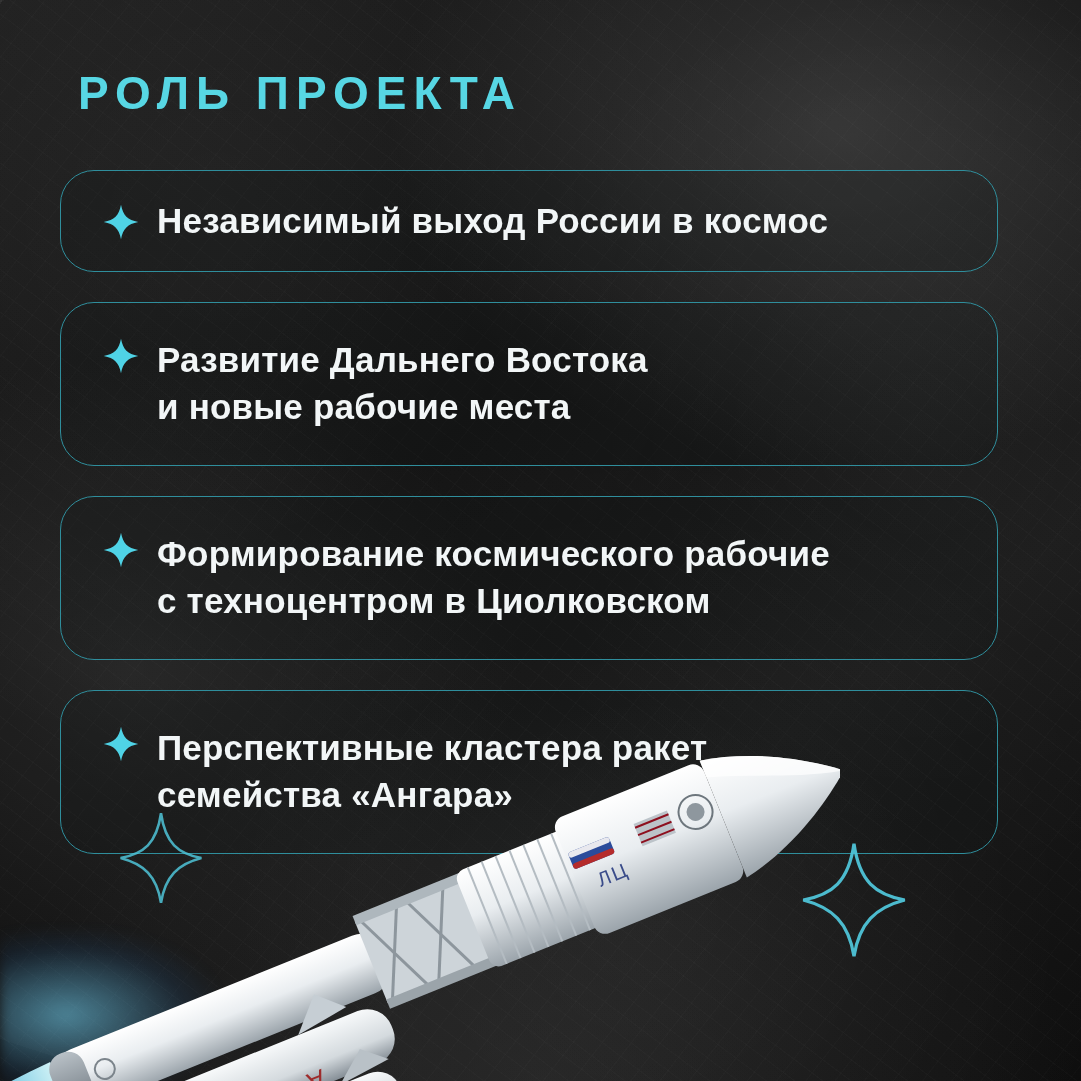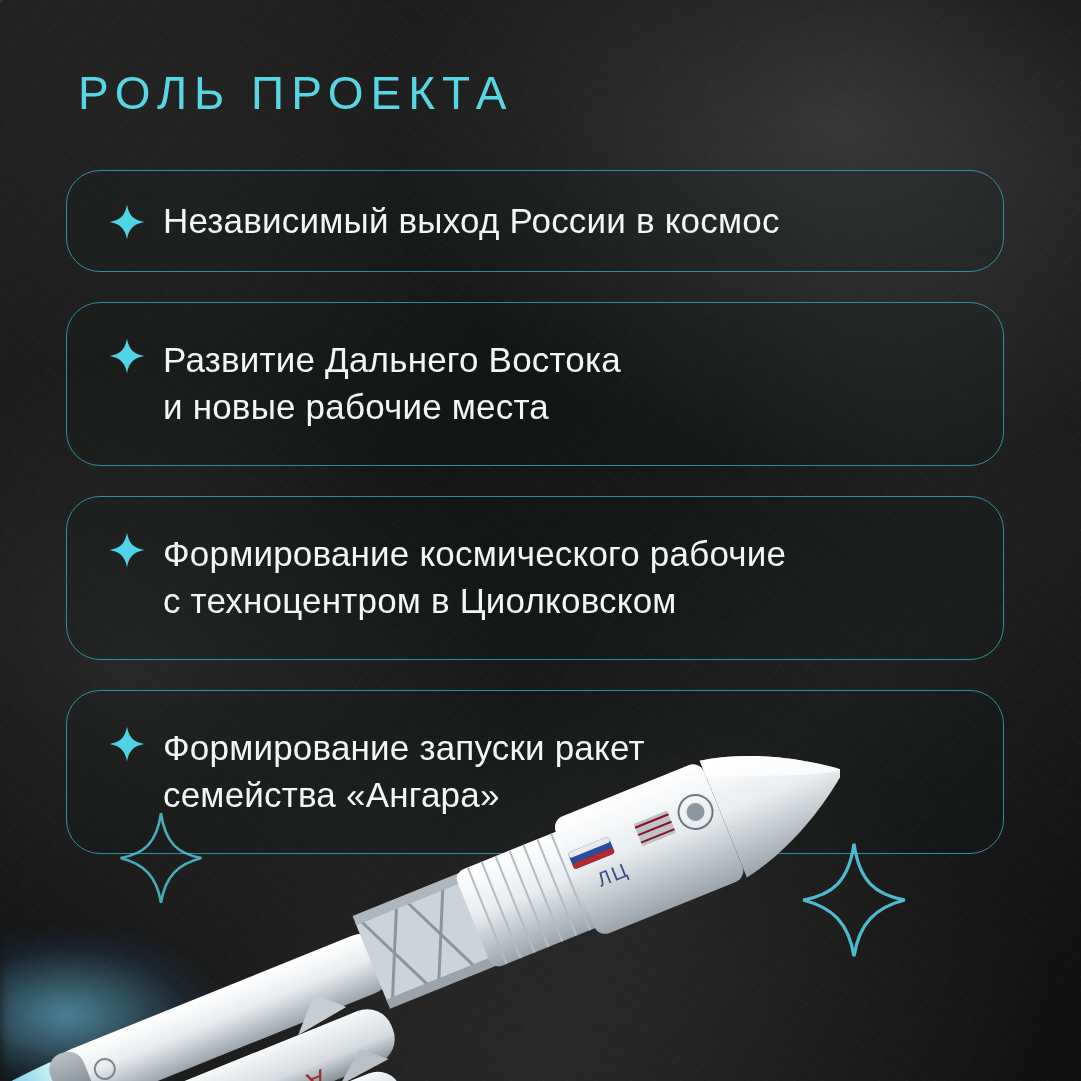--- a/index.html
+++ b/index.html
@@ -53,32 +53,33 @@
       repeating-linear-gradient(95deg, rgba(0,0,0,0.25) 0 3px, rgba(0,0,0,0) 3px 31px);
     mix-blend-mode: screen;
     filter: blur(.3px);
   }
 
   .title {
     position: absolute;
     left: 78px;
     top: 66px;
     font-size: 46px;
-    font-weight: normal;
+    font-weight: bold;
     letter-spacing: 7px;
     color: #57d7e4;
     text-transform: uppercase;
     white-space: nowrap;
   }
 
   .cards {
     position: absolute;
-    left: 66px;
+    left: 60px;
     top: 170px;
     width: 938px;
+    font-weight: bold;
   }
 
   .card {
     position: relative;
     box-sizing: border-box;
     border: 1.6px solid #2f8e9c;
     border-radius: 34px;
     background: rgba(10,18,20,0.12);
     display: flex;
     align-items: center;
@@ -177,21 +178,21 @@
       <span class="card-text">Формирование космического рабочие
 с техноцентром в Циолковском</span>
     </div>
 
     <div class="card h2">
       <span class="bullet">
         <svg viewBox="0 0 100 100" width="36" height="36" aria-hidden="true">
           <path d="M50 2 C56 32 68 44 98 50 C68 56 56 68 50 98 C44 68 32 56 2 50 C32 44 44 32 50 2 Z" fill="#4fd3e6"></path>
         </svg>
       </span>
-      <span class="card-text">Формирование запуски ракет
+      <span class="card-text">Перспективные кластера ракет
 семейства «Ангара»</span>
     </div>
 
   </div>
 
   <div class="spark left">
     <svg viewBox="0 0 100 110" width="86" height="96" aria-hidden="true">
       <path d="M50 3 C55 38 70 50 97 55 C70 62 55 76 50 107 C45 76 30 62 3 55 C30 50 45 38 50 3 Z" fill="none" stroke="#4fc4d8" stroke-width="3"></path>
     </svg>
   </div>

